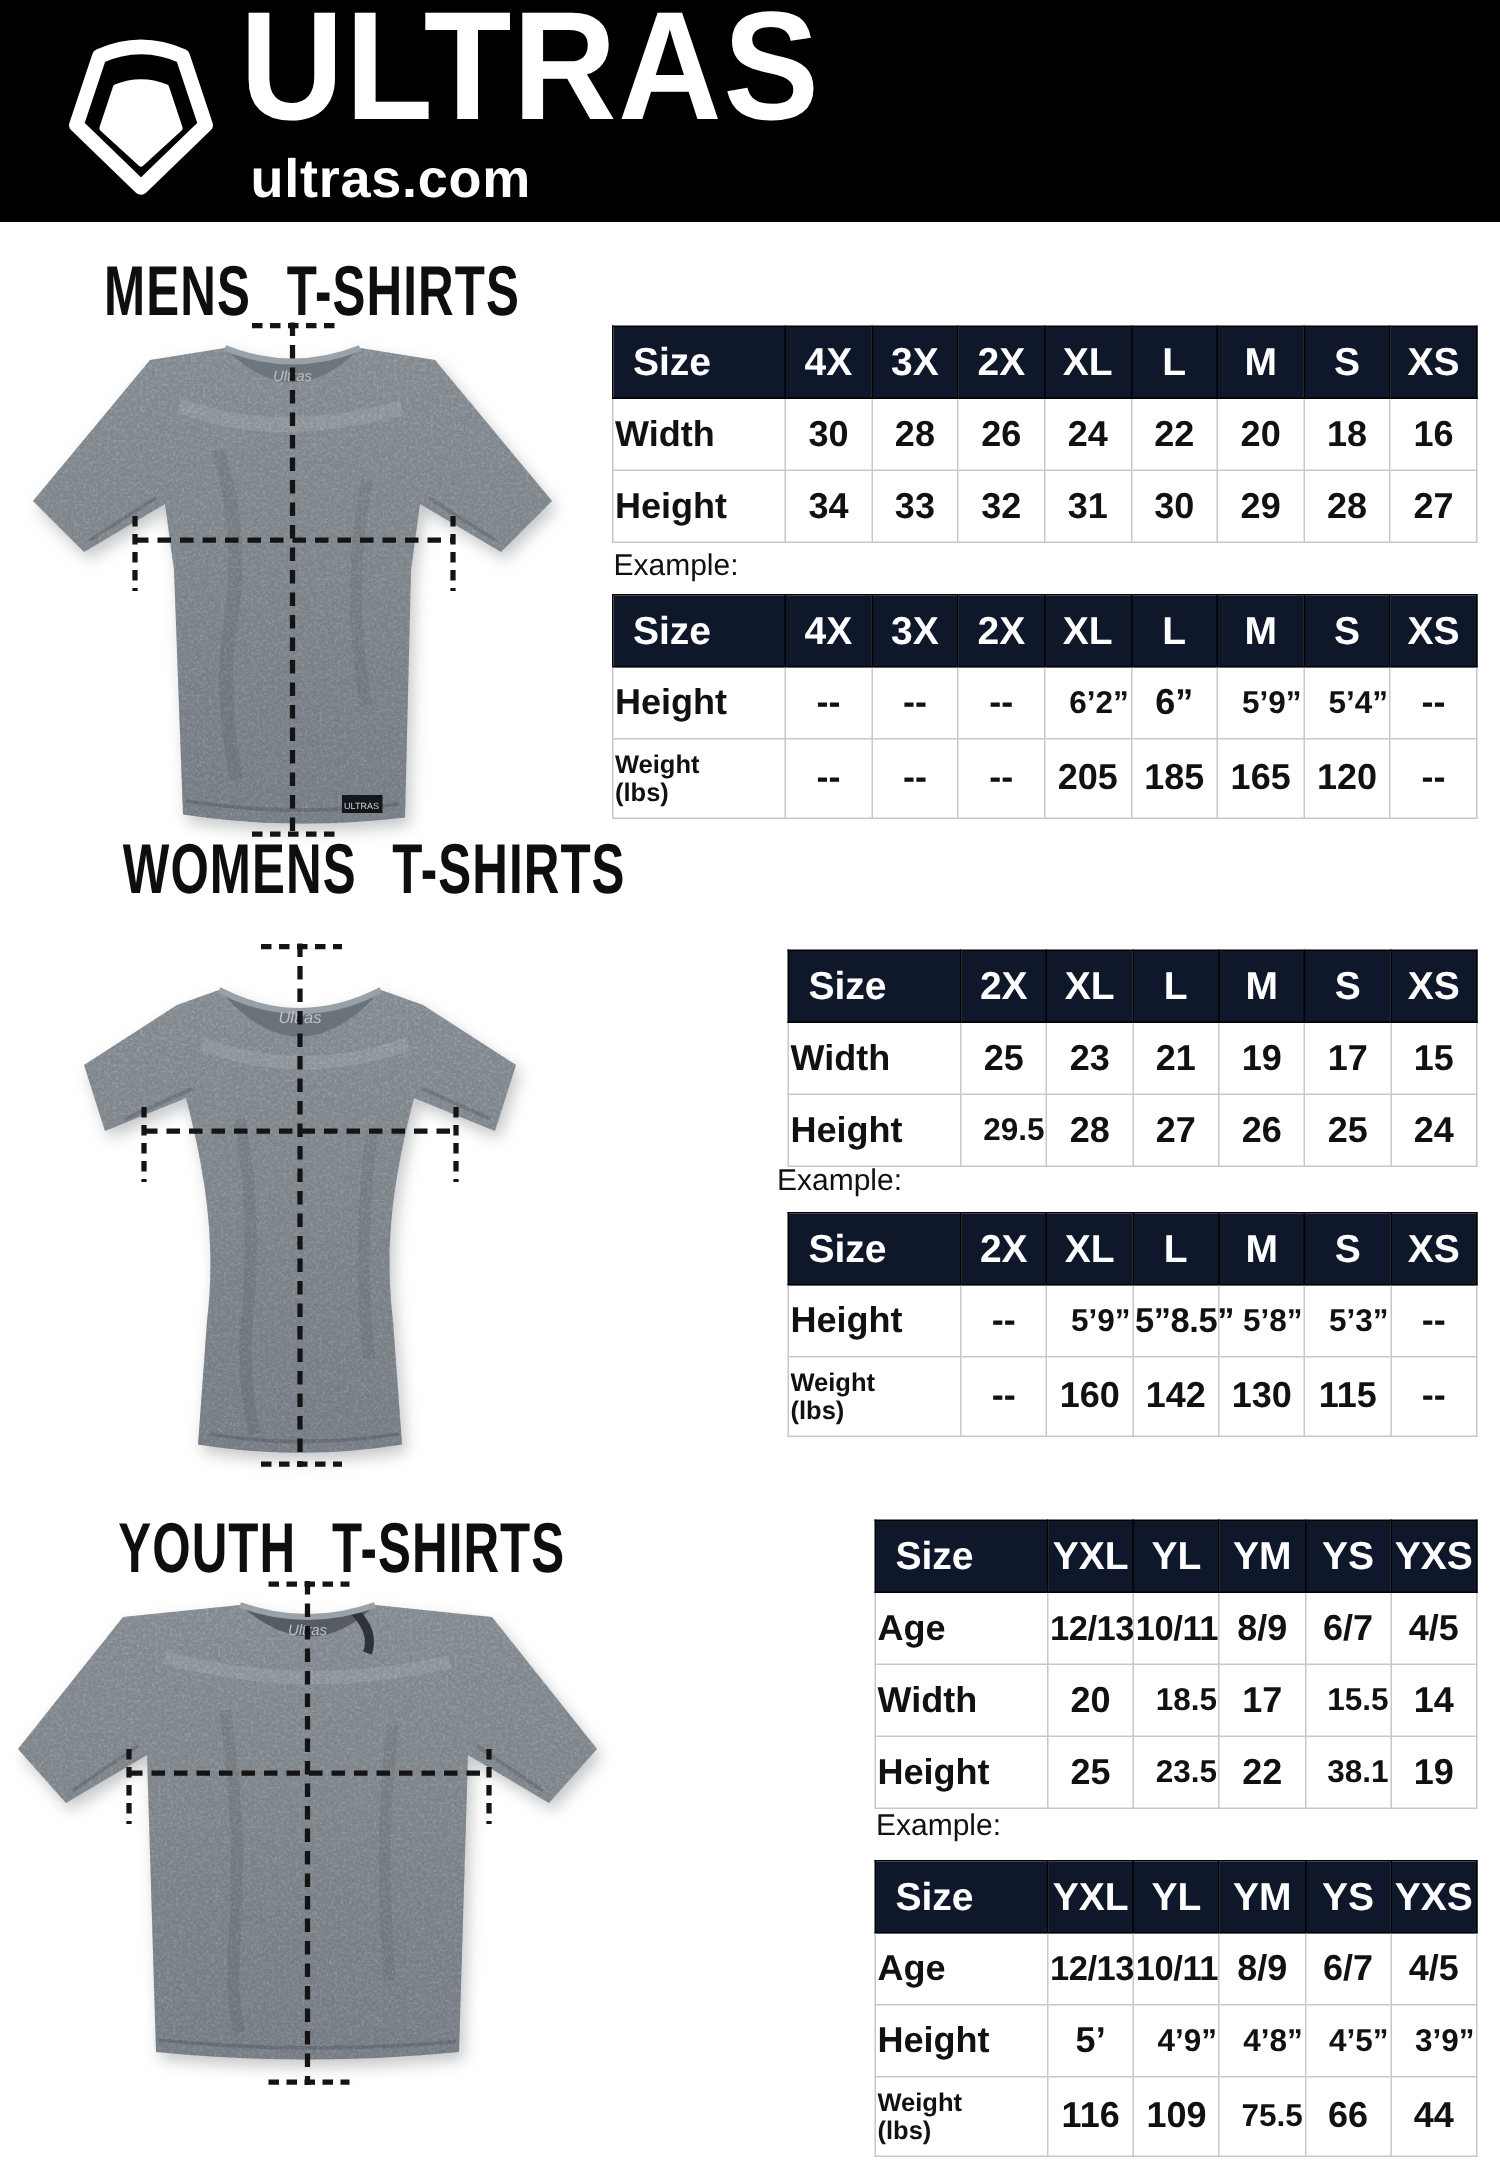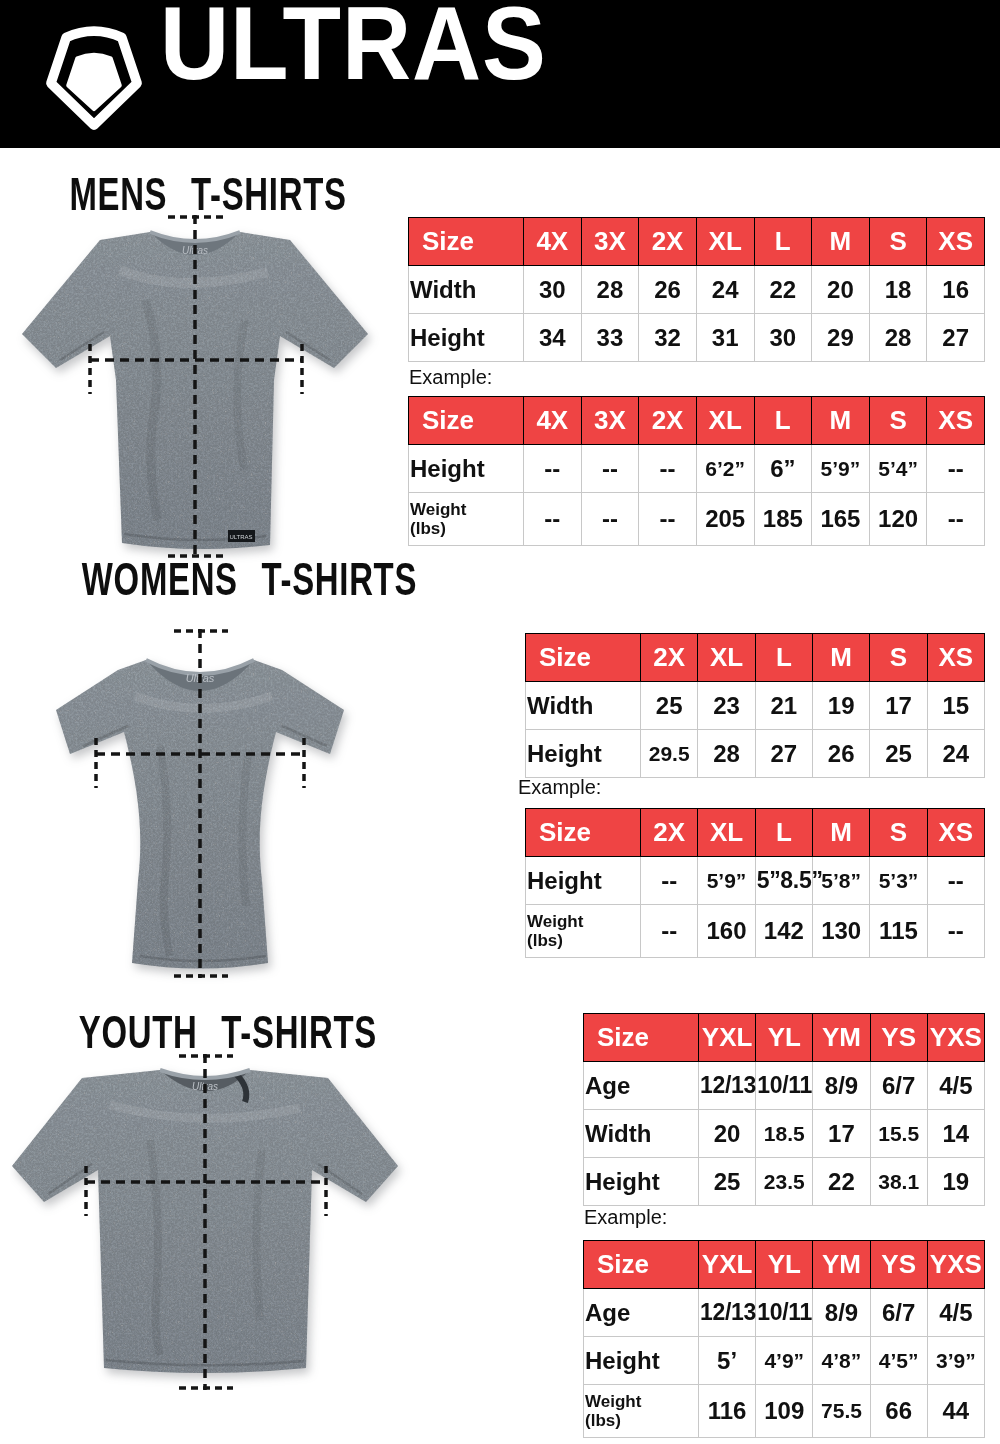--- a/index.html
+++ b/index.html
@@ -35,28 +35,28 @@
   .tbl-mens-size   { left:408px; top:217px;  width:577px; }
   .tbl-mens-ex     { left:408px; top:396px;  width:577px; }
   .tbl-womens-size { left:525px; top:633px;  width:460px; }
   .tbl-womens-ex   { left:525px; top:808px;  width:460px; }
   .tbl-youth-size  { left:583px; top:1013px; width:402px; }
   .tbl-youth-ex    { left:583px; top:1240px; width:402px; }
 
   .tbl table { width:100%; border-collapse:collapse; table-layout:fixed; }
   .tbl col.label-col { width:115px; }
   .tbl th, .tbl td { height:45px; vertical-align:middle; }
-  .tbl thead th { background:#ef4444; color:#fff; font-size:26px; font-weight:bold;
+  .tbl thead th { background:#0f172a; color:#fff; font-size:26px; font-weight:bold;
                   border:1px solid #000; text-align:center; }
   .tbl thead th.hlabel { text-align:left; padding-left:13px; }
   .tbl tbody th, .tbl tbody td { border:1px solid #c8c8c8; background:#fff; }
   .tbl .rlabel { text-align:left; font-size:24px; font-weight:bold; }
   .tbl .rlabel.multiline { font-size:17px; line-height:19px;margin-left:10px; }
   .tbl .val { text-align:center; font-size:24px; font-weight:bold; }
-  .tbl .val.sz-sm { font-size:21px; }
+  .tbl .val.sz-sm { font-size:21px;text-align:right; }
   .tbl .val.sz-xs { font-size:23px; letter-spacing:-0.3px; }
   .tbl tr.tall th, .tbl tr.tall td { height:50px; }
 
   
   .shirt-wrap { position:absolute; }
   .s-mens   { left:0px;  top:210px;  }
   .s-womens { left:0px;  top:626px;  }
   .s-youth  { left:10px; top:1050px; }
   .shirtgroup { filter:drop-shadow(3px 5px 5px rgba(50,55,60,0.28)); }
   .measure { stroke:#141414; stroke-width:3.5; stroke-dasharray:9 6; fill:none; }
@@ -64,20 +64,21 @@
 </style>
 </head>
 <body>
 
 <div class="header-bar">
   <svg class="logo" width="132" height="138" viewBox="0 0 190 160">
     <path d="M 55,26 Q 95,8 135,26 L 157,92 L 95,152 L 33,92 Z" fill="none" stroke="#ffffff" stroke-width="14" stroke-linejoin="round"></path>
     <path d="M 71,56 Q 95,46 119,56 L 132,95 L 95,129 L 58,95 Z" fill="#ffffff" stroke="#ffffff" stroke-width="6" stroke-linejoin="round"></path>
   </svg>
   <div class="brand">ULTRAS</div>
+  <div class="domain">ultras.com</div>
 </div>
 
 <div class="sec-title t-mens">
   <span>MENS T-SHIRTS</span></div>
 <div class="sec-title t-womens">
   <span>WOMENS T-SHIRTS</span></div>
 <div class="sec-title t-youth">
   <span>YOUTH T-SHIRTS</span></div>
 
 <svg width="0" height="0" style="position:absolute">

